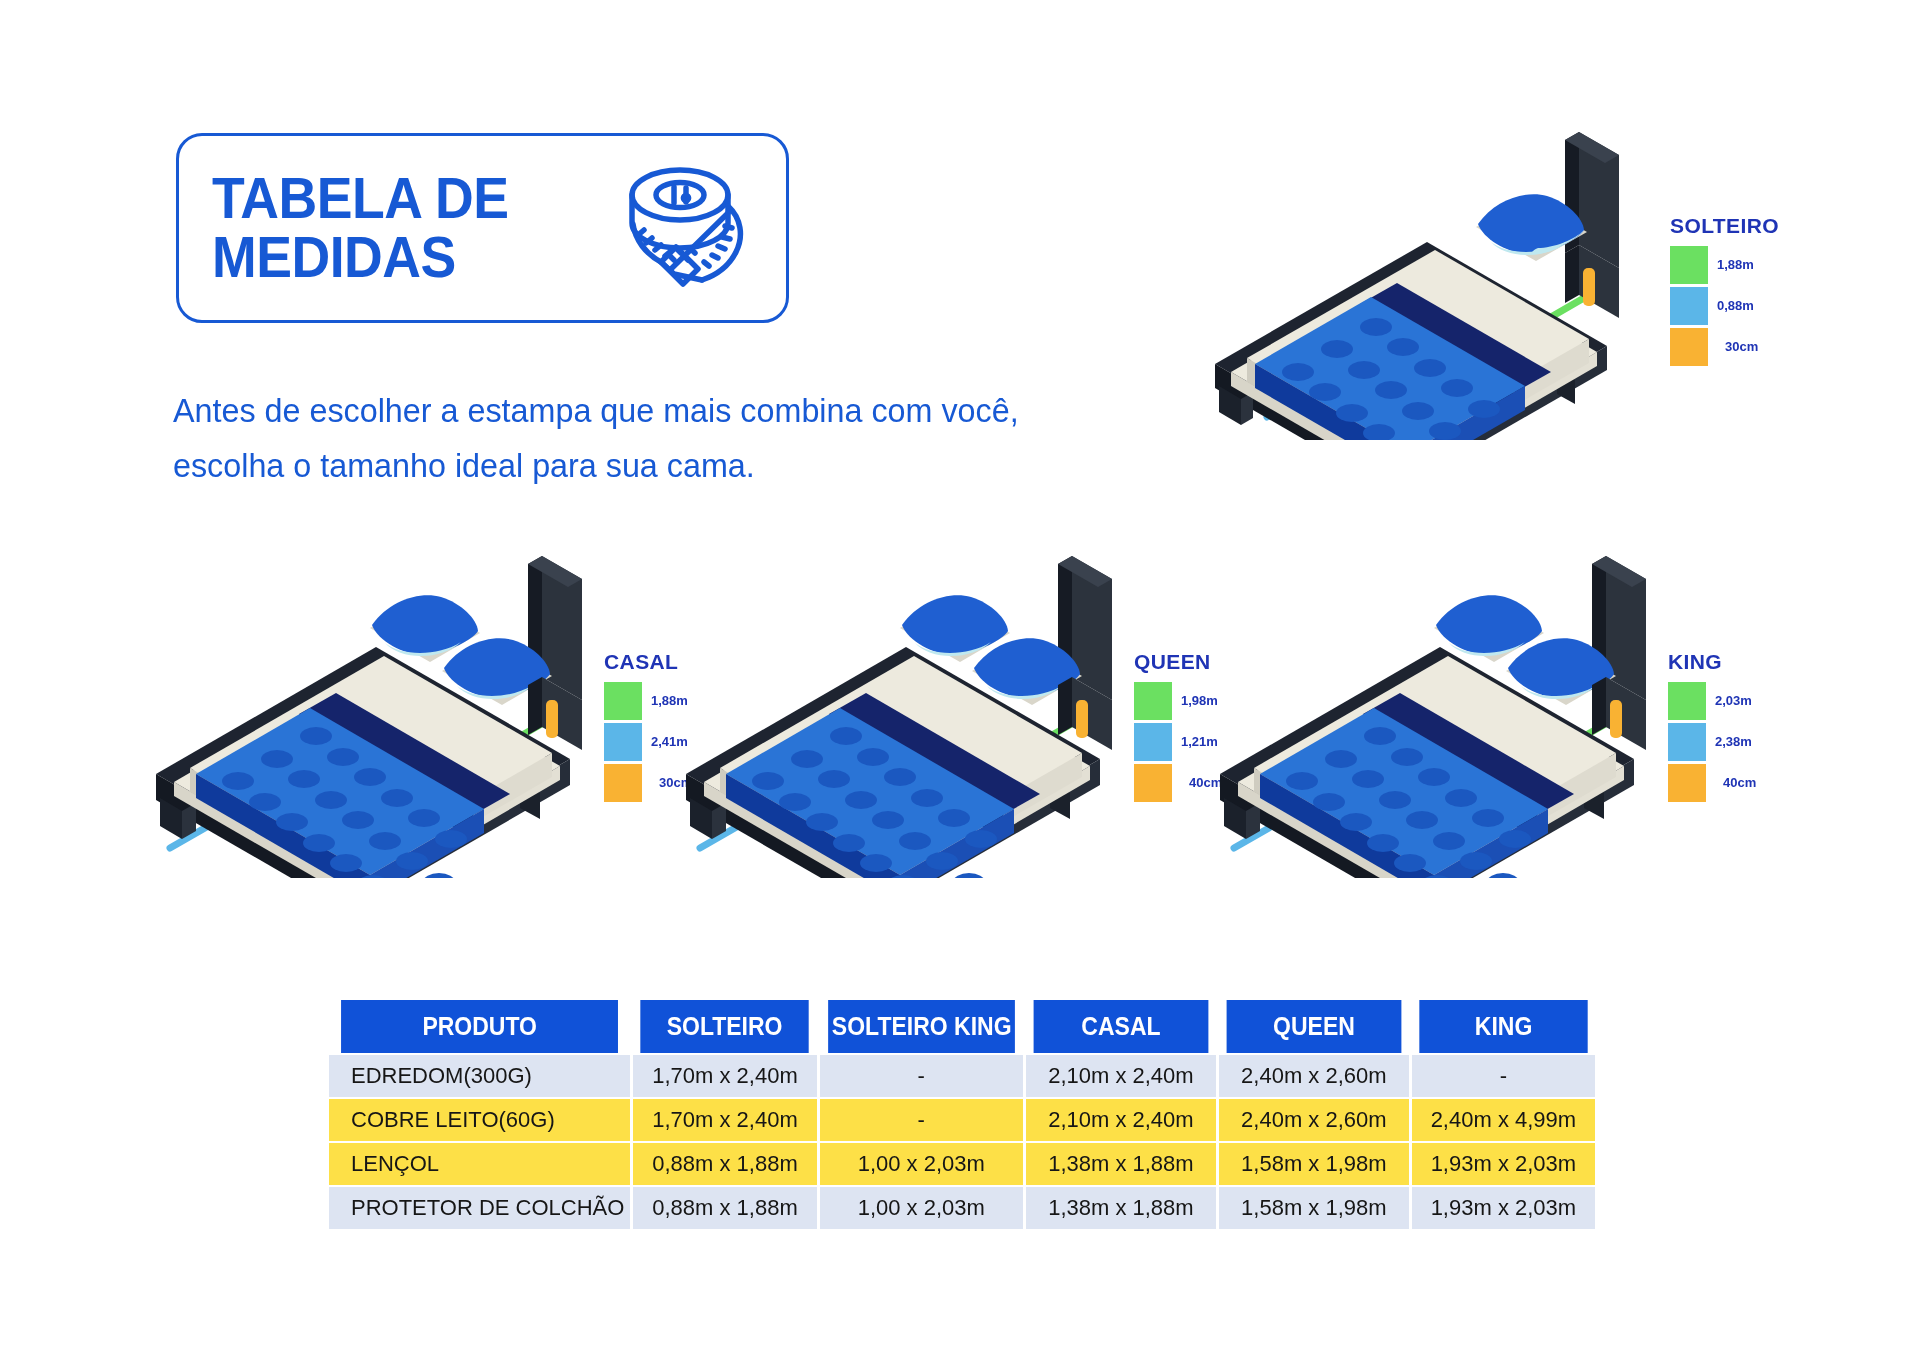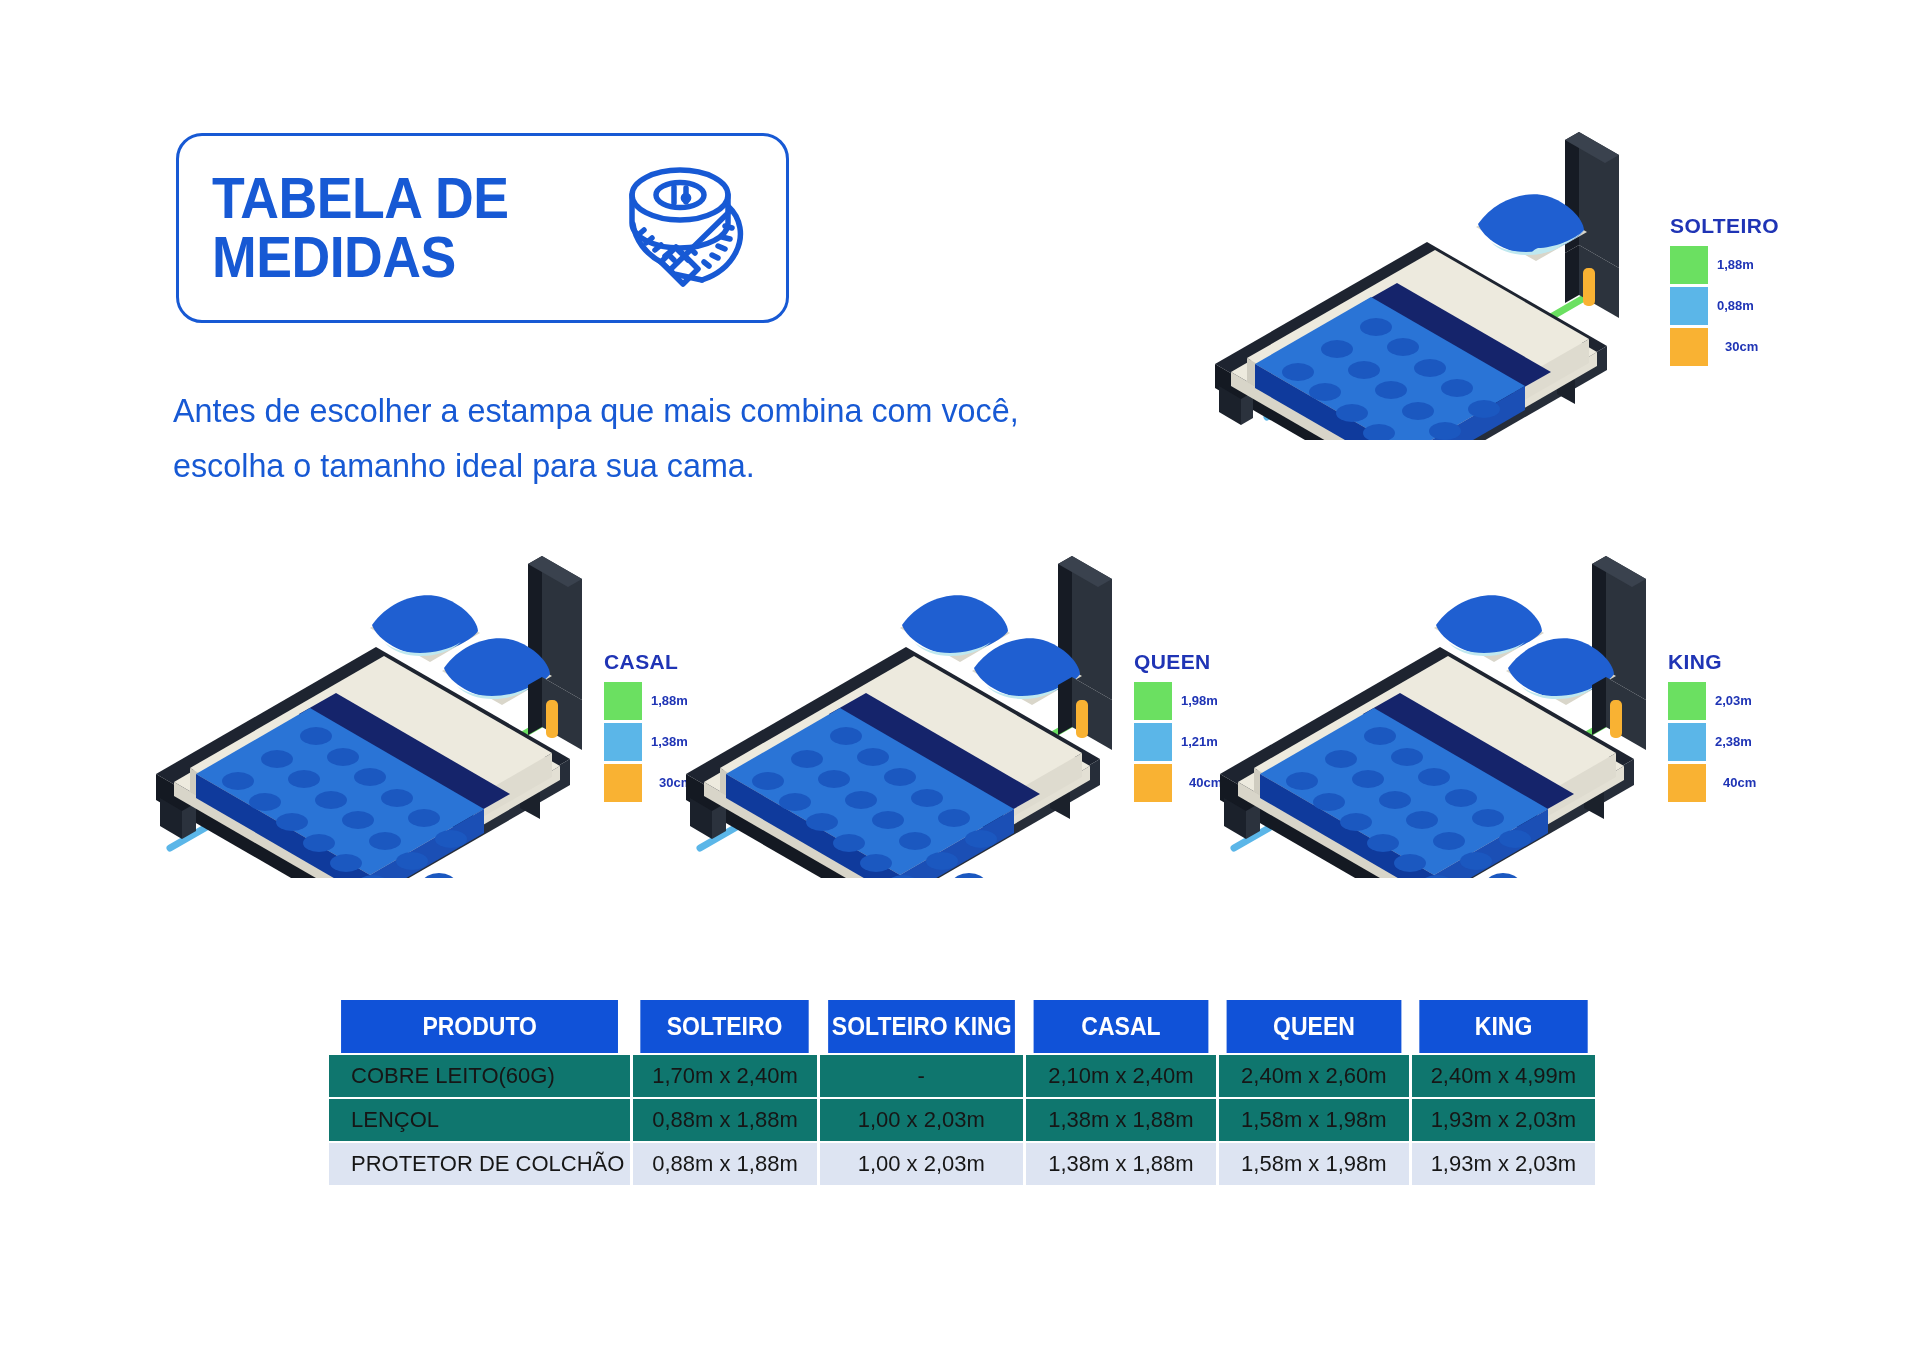--- a/index.html
+++ b/index.html
@@ -113,21 +113,21 @@
     padding: 8px 6px;
     text-align: center;
     white-space: nowrap;
     font-weight: 400;
   }
   #measure-table td.prod {
     text-align: left;
     padding-left: 22px;
   }
   #measure-table tr.odd td { background: #dde4f2; }
-  #measure-table tr.even td { background: #0f766e; }
+  #measure-table tr.even td { background: #fde047; }
   #measure-table col.c0 { width: 300px; }
   #measure-table col.c1 { width: 188px; }
   #measure-table col.c2 { width: 197px; }
   #measure-table col.c3 { width: 196px; }
   #measure-table col.c4 { width: 196px; }
   #measure-table col.c5 { width: 188px; }
 </style>
 </head>
 <body>
 
@@ -303,21 +303,21 @@
   </div>
 
   <div class="legend" style="left:604px; top:650px;">
     <div class="legend-title">CASAL</div>
     <div class="legend-row">
       <div class="legend-swatch" style="background:#6BE061"></div>
       <div class="legend-value">1,88m</div>
     </div>
     <div class="legend-row">
       <div class="legend-swatch" style="background:#5BB6E8"></div>
-      <div class="legend-value">1,38m</div>
+      <div class="legend-value">2,41m</div>
     </div>
     <div class="legend-row">
       <div class="legend-swatch" style="background:#F9B233"></div>
       <div class="legend-value" style="margin-left:17px">30cm</div>
     </div>
   </div>
 
   <div class="bed-group" style="left:678px; top:548px;">
     <svg class="bed-svg" width="470" height="330" viewBox="0 0 470 330">
       <line x1="22" y1="300" x2="130" y2="238" stroke="#5BB6E8" stroke-width="7" stroke-linecap="round"></line>
@@ -489,20 +489,28 @@
       <tr>
         <th>PRODUTO</th>
         <th>SOLTEIRO</th>
         <th>SOLTEIRO KING</th>
         <th>CASAL</th>
         <th>QUEEN</th>
         <th>KING</th>
       </tr>
     </thead>
     <tbody>
+      <tr class="odd">
+        <td class="prod">EDREDOM(300G)</td>
+        <td>1,70m x 2,40m</td>
+        <td>-</td>
+        <td>2,10m x 2,40m</td>
+        <td>2,40m x 2,60m</td>
+        <td>-</td>
+      </tr>
       <tr class="even">
         <td class="prod">COBRE   LEITO(60G)</td>
         <td>1,70m x 2,40m</td>
         <td>-</td>
         <td>2,10m x 2,40m</td>
         <td>2,40m x 2,60m</td>
         <td>2,40m x 4,99m</td>
       </tr>
       <tr class="even">
         <td class="prod">LENÇOL</td>

